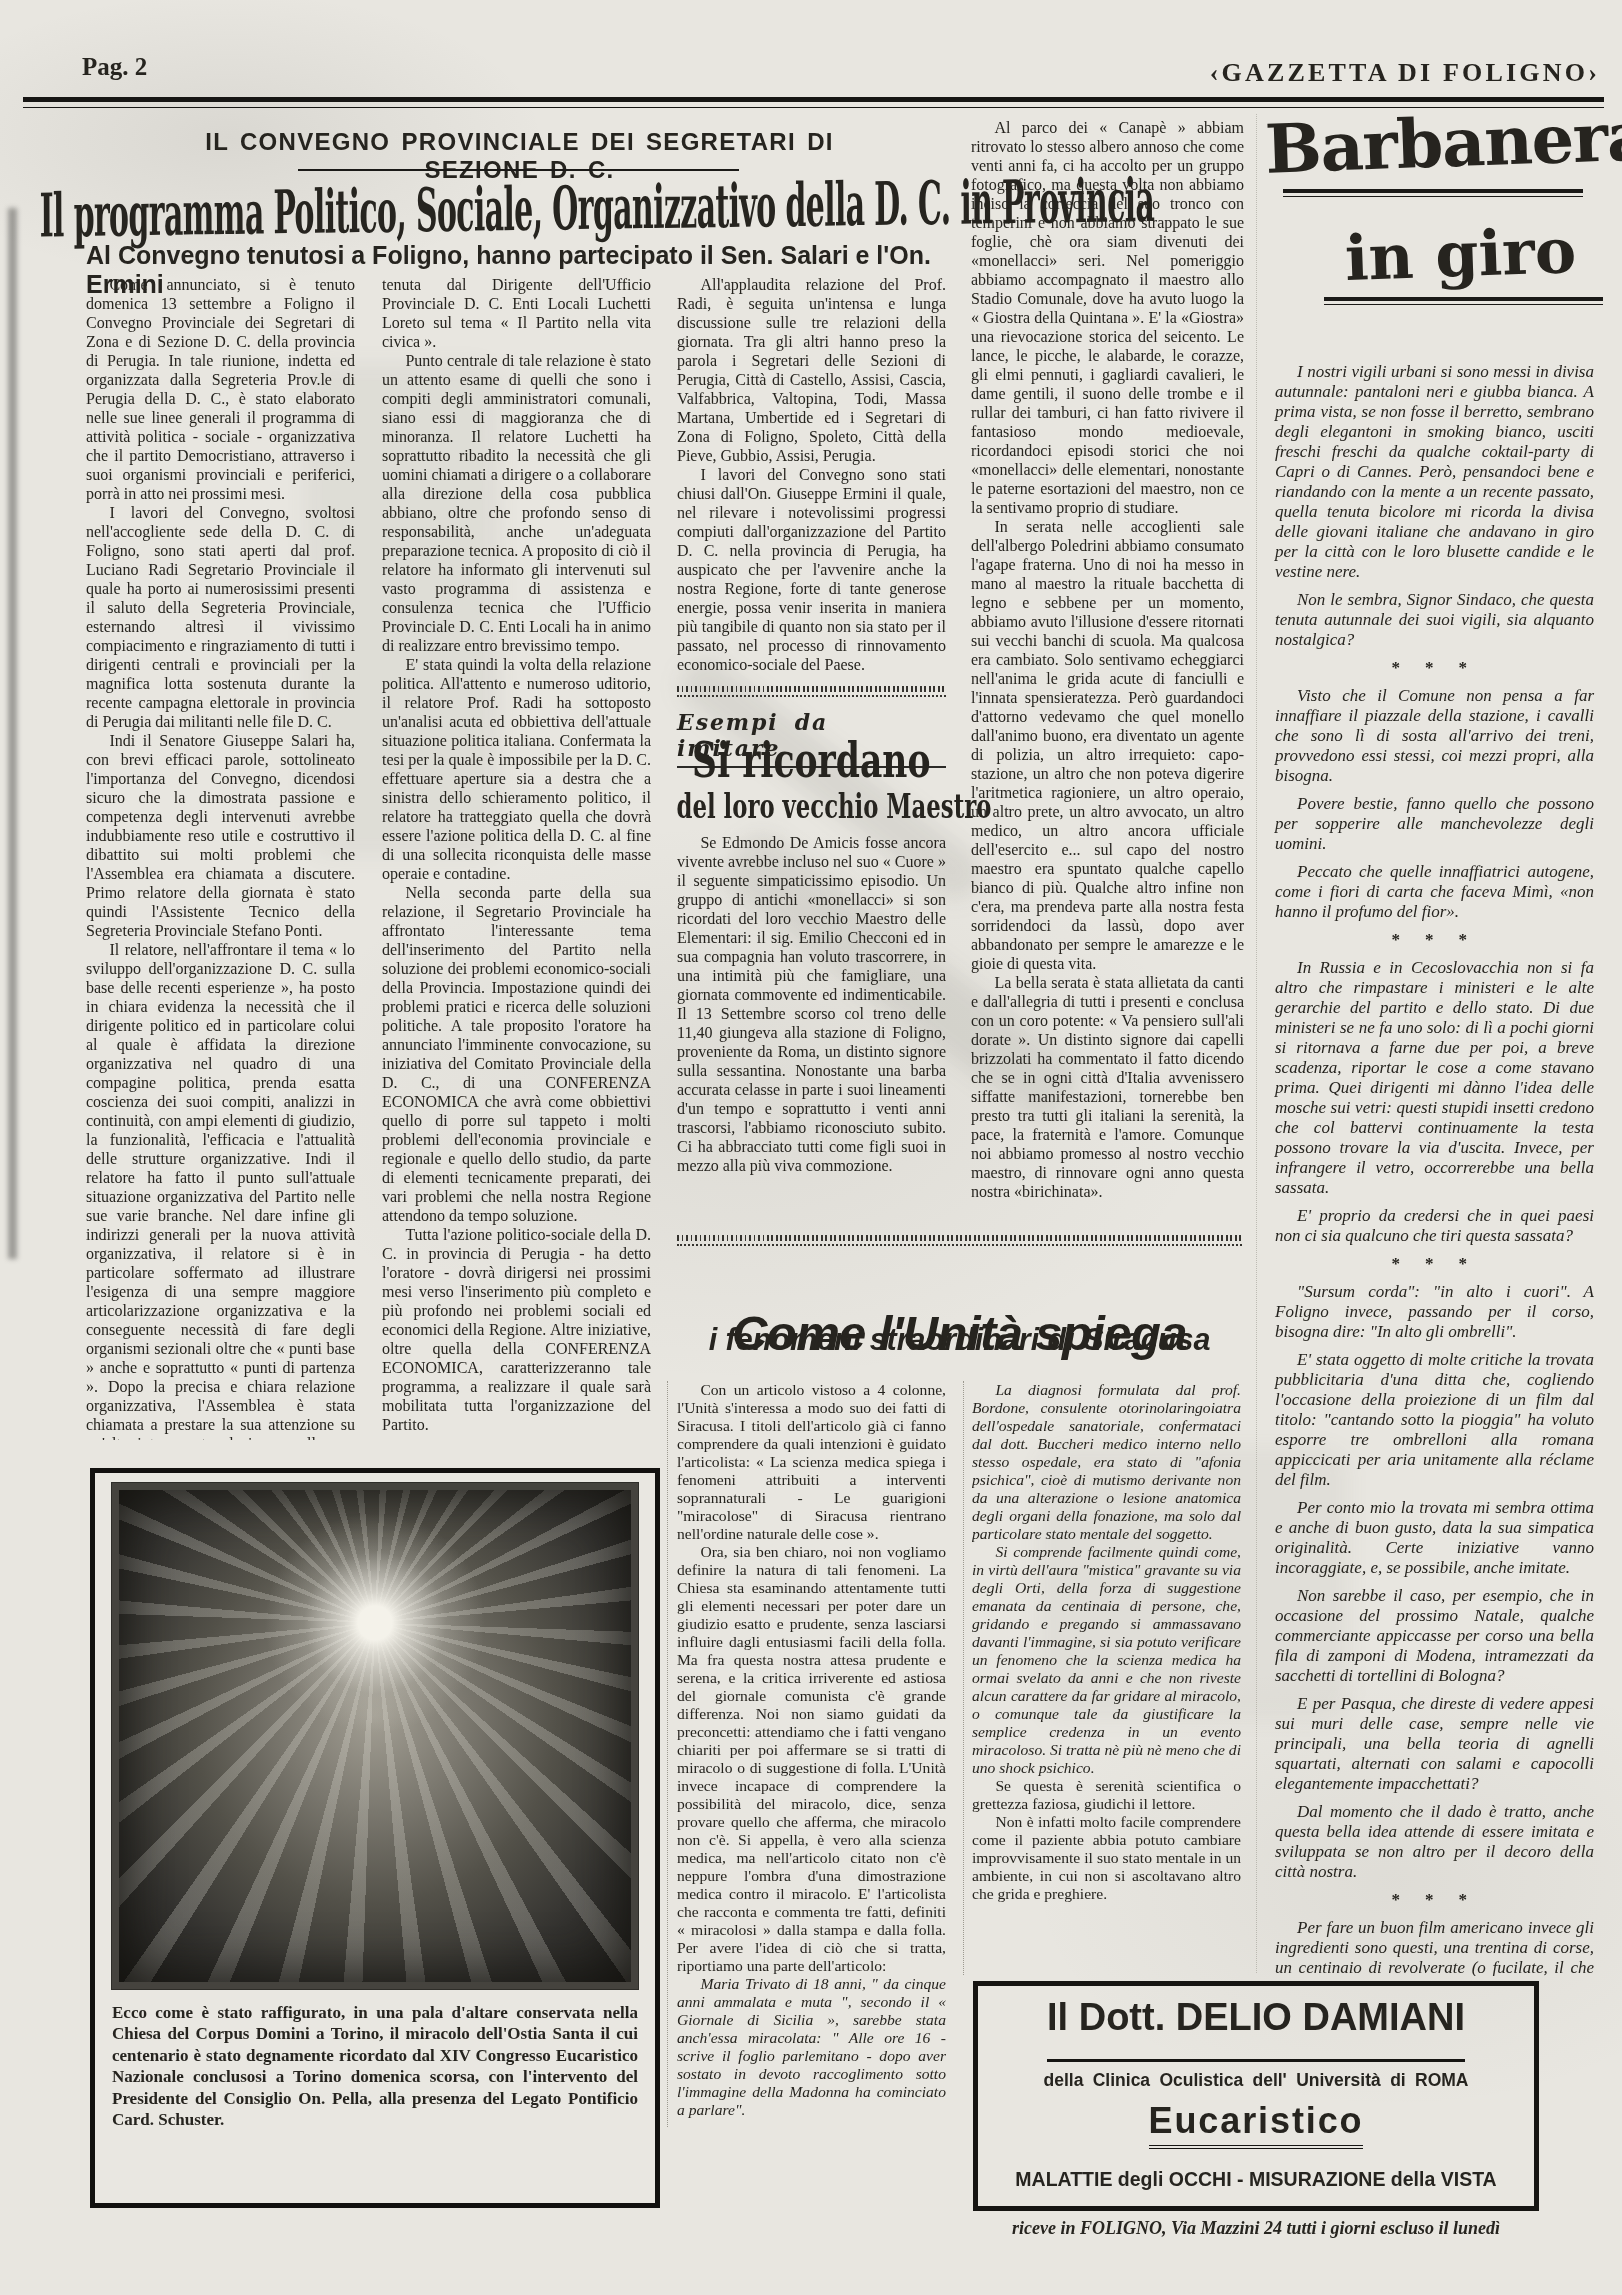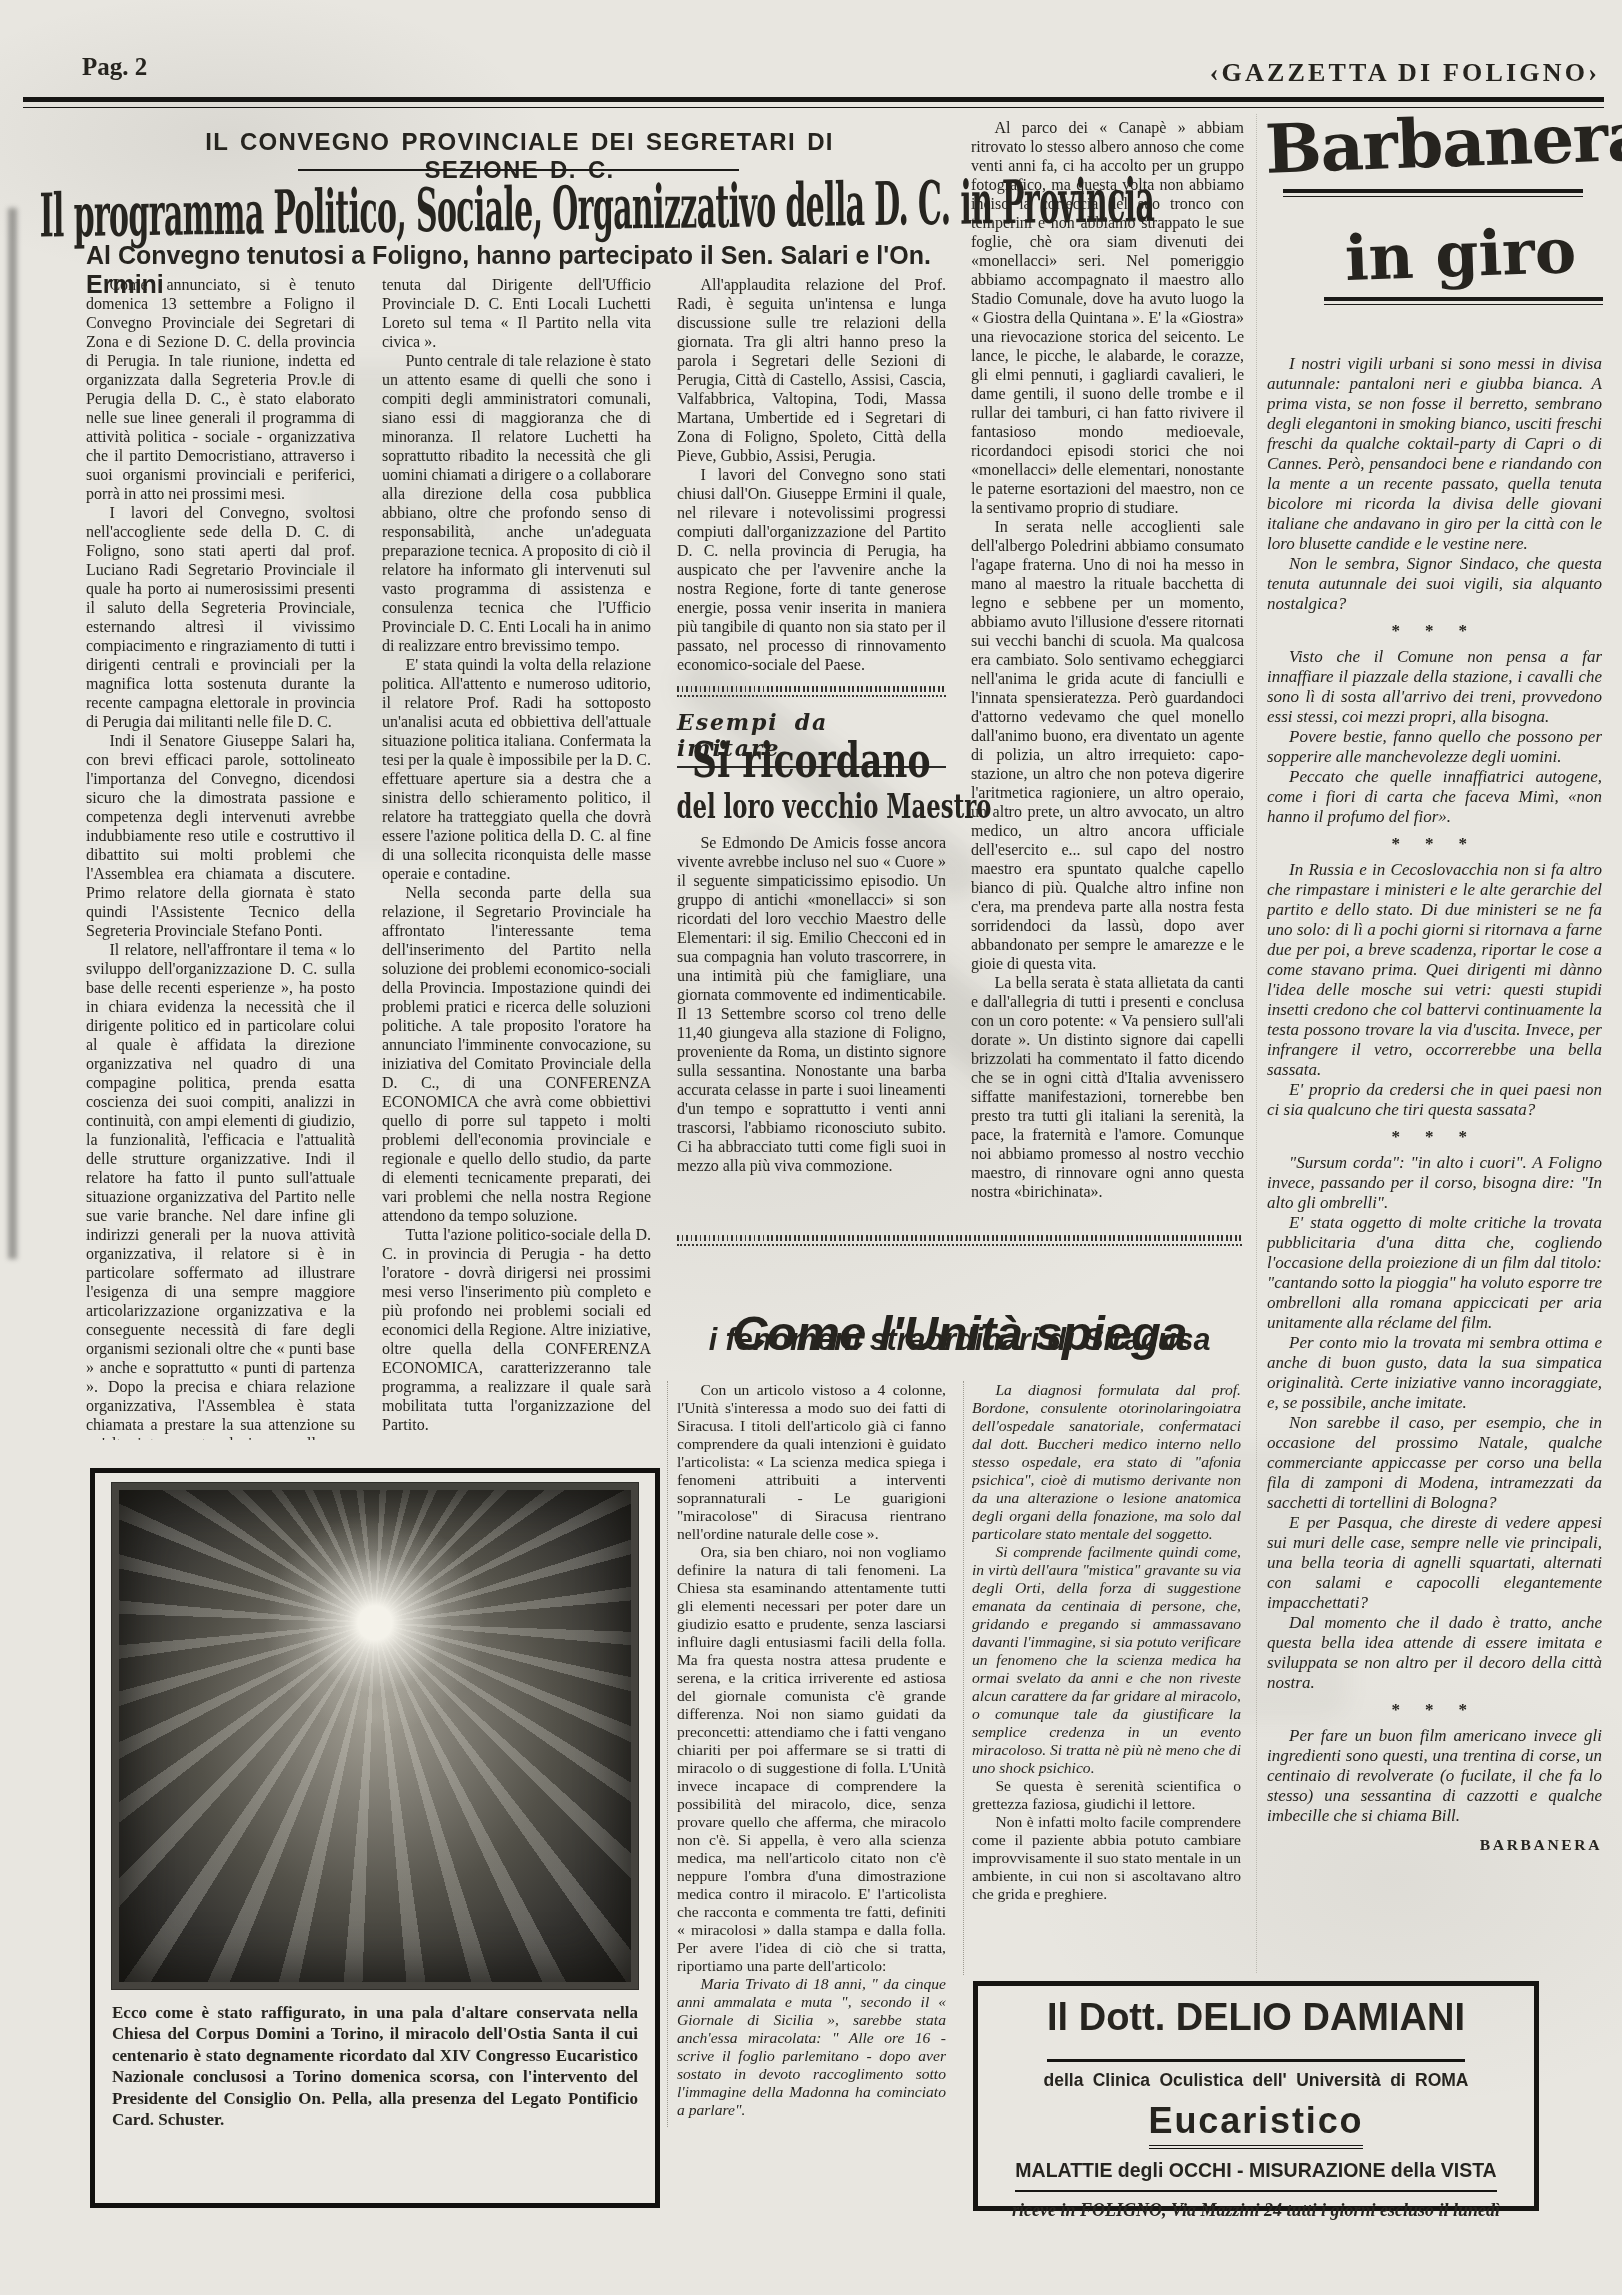--- a/index.html
+++ b/index.html
@@ -63,29 +63,29 @@
   .caption{font:bold 17px/21.4px "Liberation Serif",serif;text-align:justify;margin:0;}
   
   .barb-t1{left:1265px;top:103px;width:337px;text-align:center;}
   .barb-t1 span{display:inline-block;font:bold 67px "DejaVu Serif",serif;letter-spacing:-1.3px;transform:rotate(-2deg);}
   .thickthin{height:3.2px;border-top:4.5px solid #1b1a18;border-bottom:1.9px solid #1b1a18;}
   .barb-r1{left:1283px;top:189px;width:300px;}
   .barb-t2{left:1320px;top:218px;width:282px;text-align:center;}
   .barb-t2 span{display:inline-block;font:bold 62px "DejaVu Serif",serif;transform:rotate(-2deg);}
   .barb-r2{left:1324px;top:297px;width:279px;}
   .barb-body{left:1267px;top:354px;width:335px;height:1622px;font:italic 17px/20px "Liberation Serif",serif;text-align:justify;overflow:hidden;}
-  .barb-body p{margin:0;text-indent:22px;}
+  .barb-body p{margin:8px;text-indent:22px;}
   .stars{text-align:center;text-indent:0 !important;font-style:normal;font-weight:bold;letter-spacing:10.4px;margin:6.5px 0 !important;}
   .sig{text-align:right;text-indent:0 !important;font-style:normal;font-weight:bold;font-size:15.6px;letter-spacing:2.6px;margin-top:9px !important;}
   
   .ad{left:973px;top:1981px;width:566px;height:230px;border:5.8px solid #161512;box-sizing:border-box;text-align:center;font-family:"Liberation Sans",sans-serif;}
   .ad-name{display:inline-block;margin-top:10.4px;font:bold 38px "Liberation Sans",sans-serif;border-bottom:3.2px solid #161512;padding-bottom:20px;}
   .ad-sub{margin-top:7.8px;font:bold 17.5px "Liberation Sans",sans-serif;word-spacing:4.5px;}
   .ad-spec{display:inline-block;margin-top:9px;font:bold 36px "Liberation Sans",sans-serif;letter-spacing:1.9px;border-bottom:4.5px double #161512;padding-bottom:2.6px;}
-  .ad-serv{display:inline-block;margin-top:10px;font:bold 19.5px "Liberation Sans",sans-serif;border-bottom:2.6px solid #161512;padding-bottom:8px;}
+  .ad-serv{display:inline-block;margin-top:19px;font:bold 19.5px "Liberation Sans",sans-serif;border-bottom:2.6px solid #161512;padding-bottom:17px;}
   .ad-hours{margin-top:7.8px;font:bold italic 18px "Liberation Serif",serif;}
   
   .vr{border-left:1.9px dotted #9b998f;width:0;}
   .vr1{left:667px;top:1381px;height:746px;}
   .vr2{left:963px;top:1381px;height:594px;}
   .vr3{left:1256px;top:114px;height:1859px;opacity:.55;}
   .smudge{background:rgba(100,98,90,.12);filter:blur(10.4px);border-radius:26px;}
   .sm1{left:649px;top:753px;width:363px;height:52px;transform:rotate(37deg);}
   .sm2{left:694px;top:941px;width:415px;height:71px;transform:rotate(37deg);}
   .sm3{left:305px;top:363px;width:195px;height:493px;opacity:.6;}

